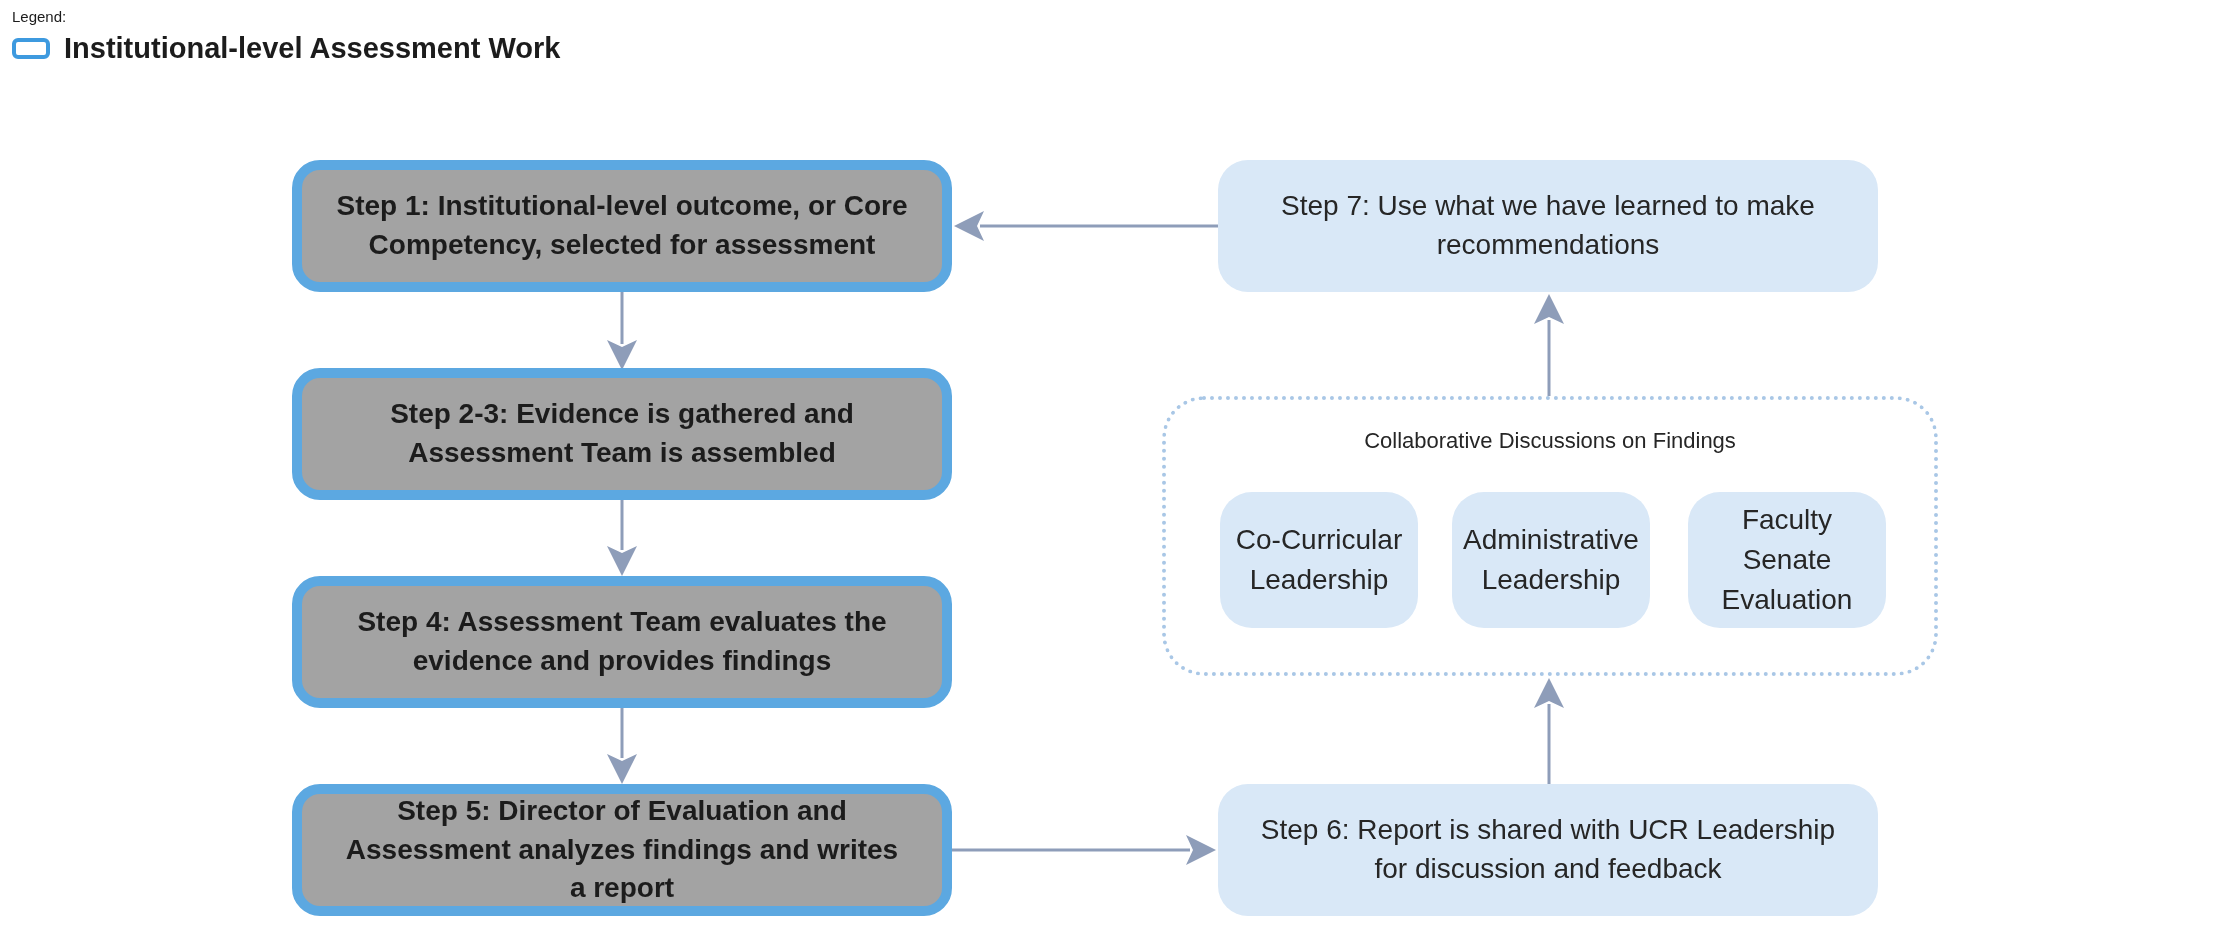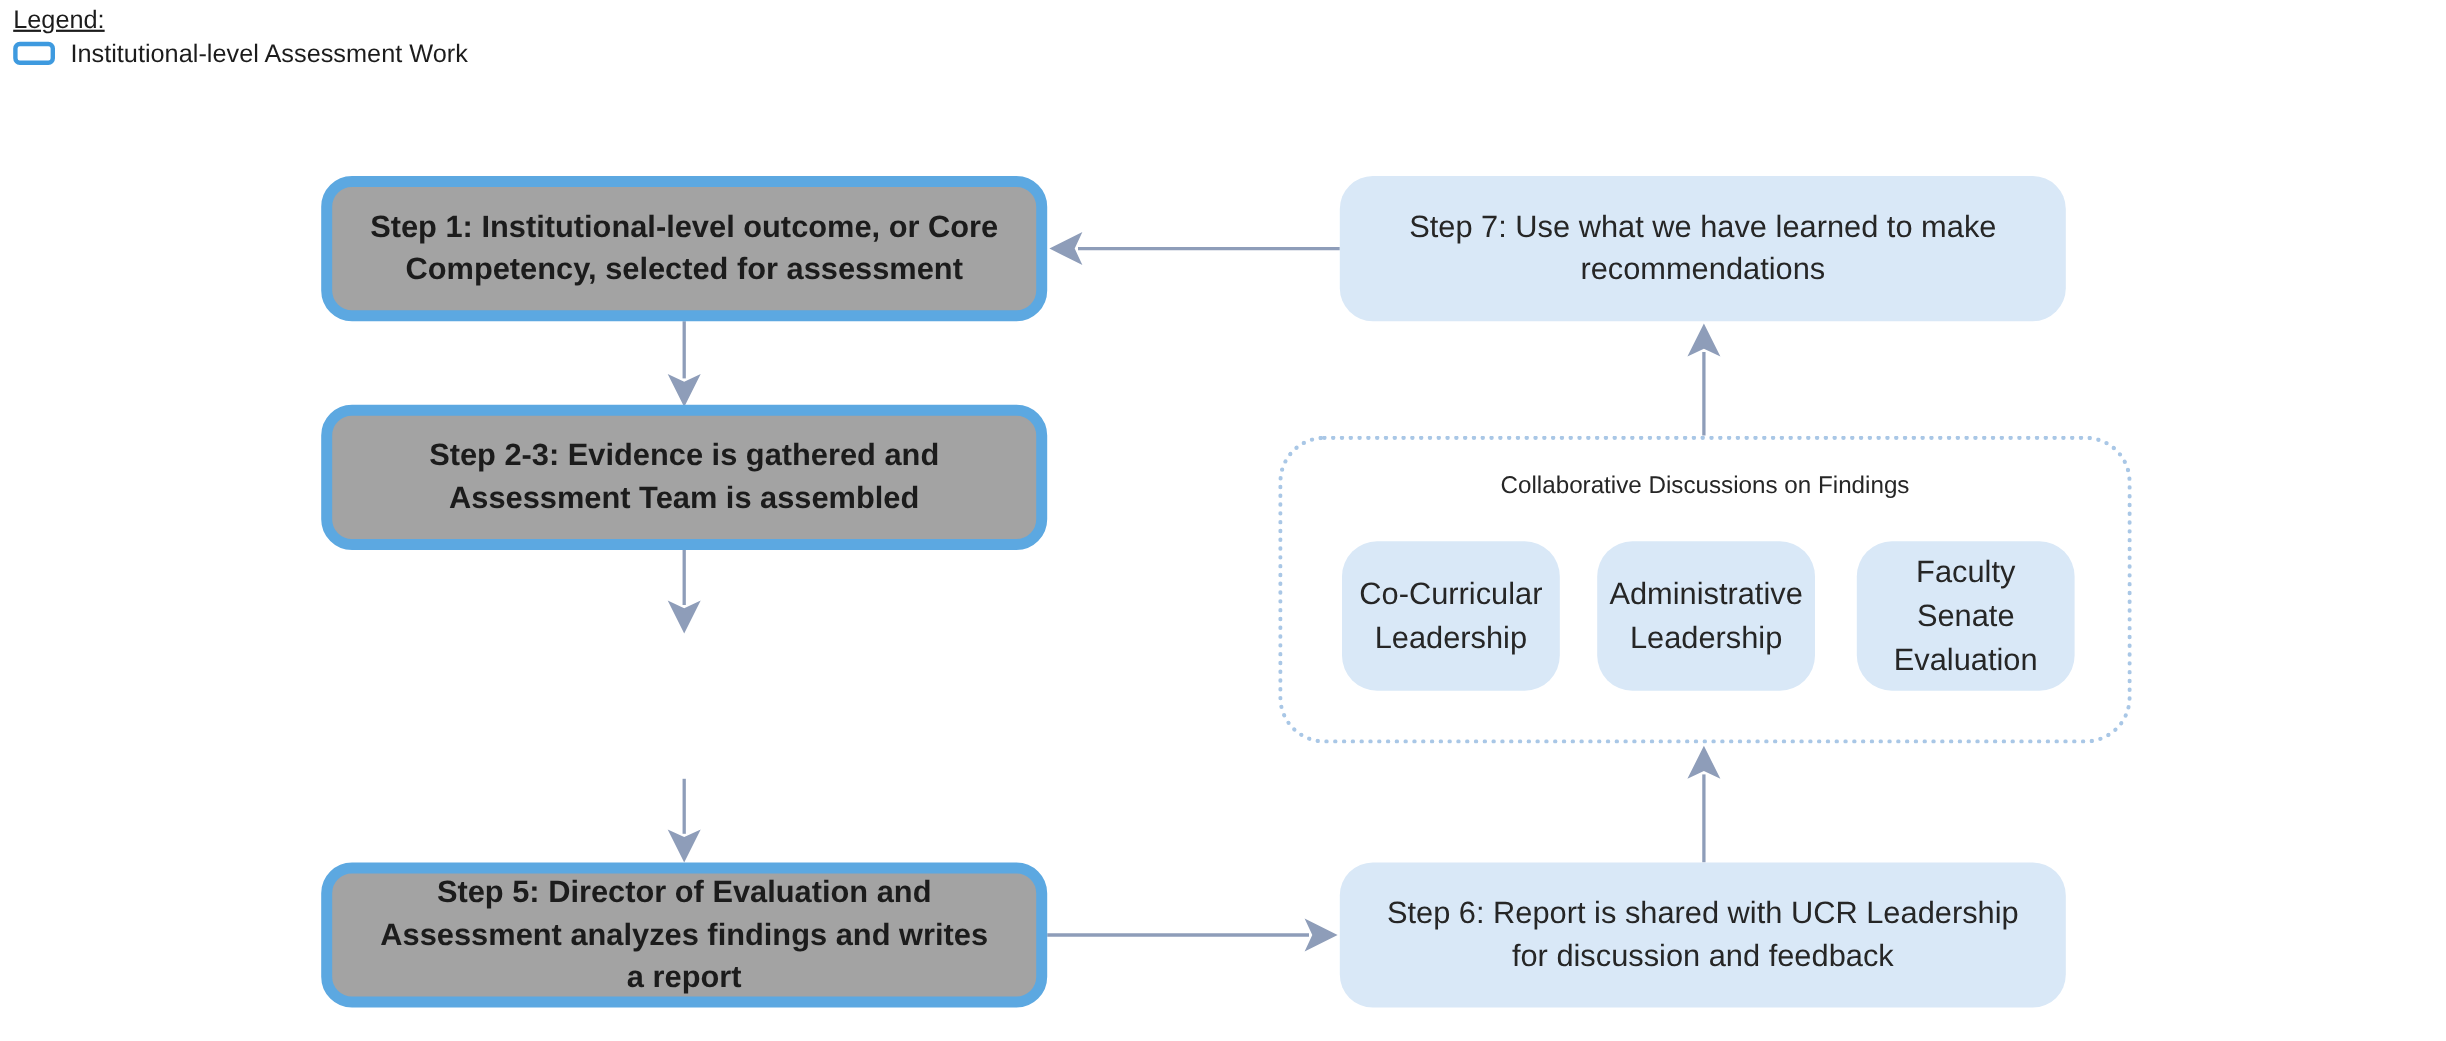--- a/index.html
+++ b/index.html
@@ -16,26 +16,26 @@
   body{font-family:"Liberation Sans","DejaVu Sans",sans-serif;}
   .canvas{
     position:relative;
     width:2224px;
     height:946px;
     background:#ffffff;
     overflow:hidden;
   }
   
   .legend{position:absolute;left:12px;top:2px;}
-  .legend-title{font-size:23px;color:var(--text-dark);line-height:30px;text-decoration:underline;}
+  .legend-title{font-size:15px;color:var(--text-dark);line-height:30px;}
   .legend-row{display:flex;align-items:center;height:32px;}
   .legend-swatch{width:38px;height:21px;margin-right:14px;flex:0 0 auto;}
   .swatch-outline{background:#ffffff;border:4.5px solid var(--legend-outline);border-radius:6px;}
   .swatch-fill{background:var(--feedback-fill);border-radius:4px;}
-  .legend-label{font-size:23px;color:var(--text-dark);white-space:nowrap;}
+  .legend-label{font-size:29px;color:var(--text-dark);white-space:nowrap;font-weight:bold;}
   
   .node{
     position:absolute;
     display:flex;align-items:center;justify-content:center;
     text-align:center;
   }
   .node-inst{
     background:#a3a3a3;
     border:10px solid var(--institutional-border);
     border-radius:28px;
@@ -125,20 +125,23 @@
 
   <div class="group-box"></div>
   <div class="group-title">Collaborative Discussions on Findings</div>
 
   <div class="node node-inst" style="top:160px">
     <span>Step 1: Institutional-level outcome, or Core Competency, selected for assessment</span>
   </div>
   <div class="node node-inst" style="top:368px">
     <span>Step 2-3: Evidence is gathered and Assessment Team is assembled</span>
   </div>
+  <div class="node node-inst" style="top:576px">
+    <span>Step 4: Assessment Team evaluates the evidence and provides findings</span>
+  </div>
   <div class="node node-inst" style="top:784px">
     <span>Step 5: Director of Evaluation and Assessment analyzes findings and writes a report</span>
   </div>
 
   <div class="node node-feedback" style="top:160px">
     <span>Step 7: Use what we have learned to make recommendations</span>
   </div>
   <div class="node node-feedback" style="top:784px">
     <span>Step 6: Report is shared with UCR Leadership for discussion and feedback</span>
   </div>

